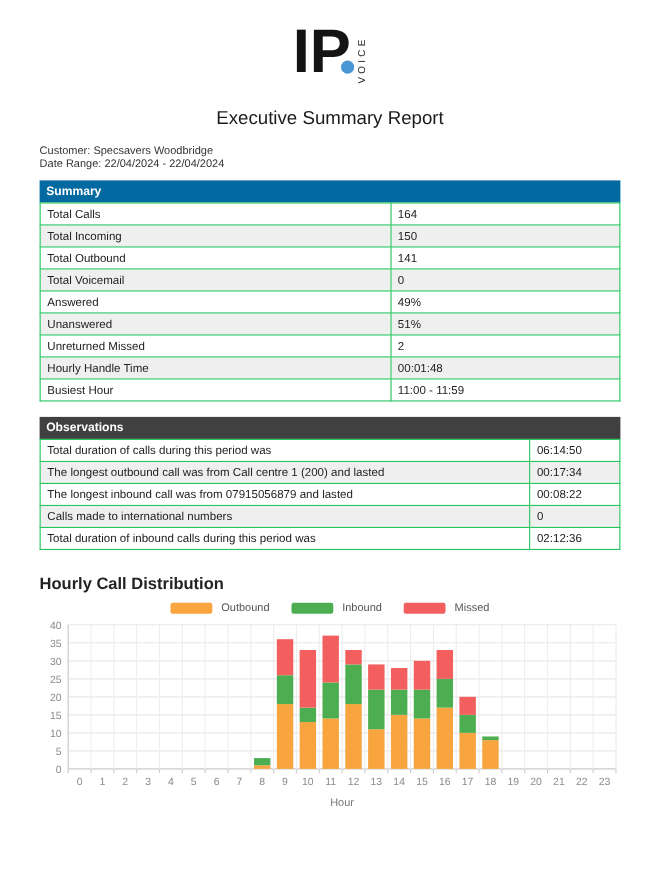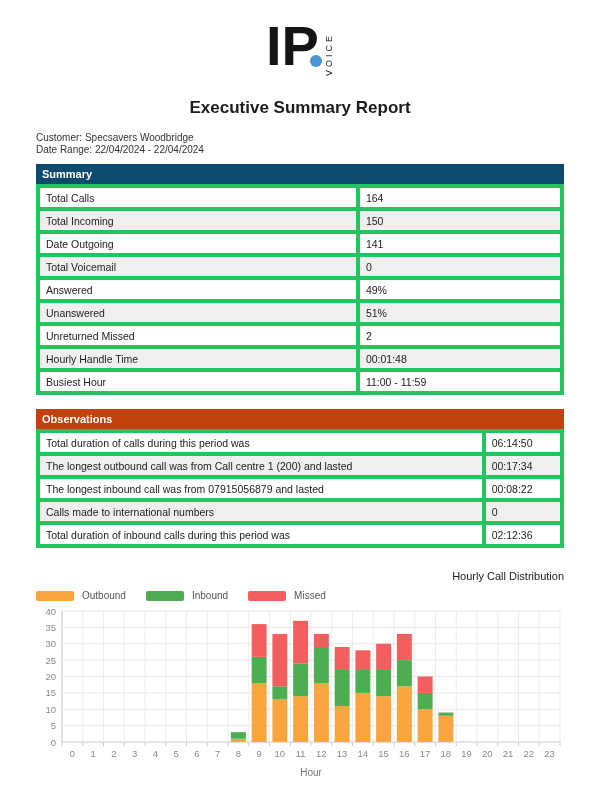--- a/index.html
+++ b/index.html
@@ -11,41 +11,41 @@
   }
   
   .logo{display:flex;justify-content:center;align-items:flex-start;padding-top:22px;height:70px;}
   .logo-ip{position:relative;font-size:56px;font-weight:600;line-height:0.86;color:#141414;letter-spacing:0;}
   .logo-dot{position:absolute;right:-3px;bottom:3px;width:12px;height:12px;border-radius:50%;}
   .logo-voice{
     writing-mode:vertical-rl;transform:rotate(180deg);
     font-size:9px;letter-spacing:3px;color:#222;margin-left:5px;height:52px;margin-top:2px;
   }
   
-  .title{ text-align:center;font-size:17px;font-weight:bold;color:#1b1b1b;margin-top:6px; }
+  .title{ text-align:center;font-size:17px;font-weight:normal;color:#1b1b1b;margin-top:6px; }
   
   .meta{margin-top:14px;font-size:10px;color:#333;line-height:12px;}
   
   .band{
     color:#fff;font-weight:bold;font-size:11px;
     padding:4px 6px;box-sizing:border-box;
   }
   table{width:100%;border-collapse:collapse;table-layout:fixed;}
   td{
-    border:4px solid #22c55e;font-size:10.5px;color:#222;
+    border:1px solid #22c55e;font-size:10.5px;color:#222;
     padding:3px 6px;height:13px;overflow:hidden;white-space:nowrap;
   }
   tbody tr:nth-child(even){background:#efefef;}
   .tbl-summary{margin-top:8px;}
   .tbl-observations{margin-top:14px;}
   .tbl-summary td.lbl{width:58%;}
   .tbl-observations td.lbl{width:82%;}
   
-  .chart-title{margin-top:22px;font-size:11px;font-weight:normal;color:#222;text-align:right;}
-  .legend{display:flex;justify-content:flex-start;align-items:center;gap:20px;margin-top:8px;}
+  .chart-title{margin-top:22px;font-size:15px;font-weight:bold;color:#222;}
+  .legend{display:flex;justify-content:center;align-items:center;gap:20px;margin-top:8px;}
   .legend-item{display:flex;align-items:center;}
   .swatch{width:38px;height:10px;border-radius:2px;display:inline-block;margin-right:8px;}
   .legend-label{font-size:10px;color:#555;}
   .chart-wrap{margin-top:2px;}
   svg text{font-family:"Liberation Sans","DejaVu Sans",sans-serif;}
 </style>
 </head>
 <body>
 
 <div class="page">
@@ -59,33 +59,33 @@
   </div>
 
   <div class="title">Executive Summary Report</div>
 
   <div class="meta">
     <div>Customer: Specsavers Woodbridge</div>
     <div>Date Range: 22/04/2024 - 22/04/2024</div>
   </div>
 
   <div class="tbl-summary">
-    <div class="band" style="background: #0c4a6e;">Summary</div>
+    <div class="band" style="background: #0369a1;">Summary</div>
     <table>
       <tbody id="summary-body">
           <tr>
             <td class="lbl">Total Calls</td>
             <td class="val">164</td>
           </tr>
           <tr>
             <td class="lbl">Total Incoming</td>
             <td class="val">150</td>
           </tr>
           <tr>
-            <td class="lbl">Date Outgoing</td>
+            <td class="lbl">Total Outbound</td>
             <td class="val">141</td>
           </tr>
           <tr>
             <td class="lbl">Total Voicemail</td>
             <td class="val">0</td>
           </tr>
           <tr>
             <td class="lbl">Answered</td>
             <td class="val">49%</td>
           </tr>
@@ -103,21 +103,21 @@
           </tr>
           <tr>
             <td class="lbl">Busiest Hour</td>
             <td class="val">11:00 - 11:59</td>
           </tr>
         </tbody>
     </table>
   </div>
 
   <div class="tbl-observations">
-    <div class="band" style="background: #c2410c;">Observations</div>
+    <div class="band" style="background: #404040;">Observations</div>
     <table>
       <tbody id="observations-body">
           <tr>
             <td class="lbl">Total duration of calls during this period was</td>
             <td class="val">06:14:50</td>
           </tr>
           <tr>
             <td class="lbl">The longest outbound call was from Call centre 1 (200) and lasted</td>
             <td class="val">00:17:34</td>
           </tr>

